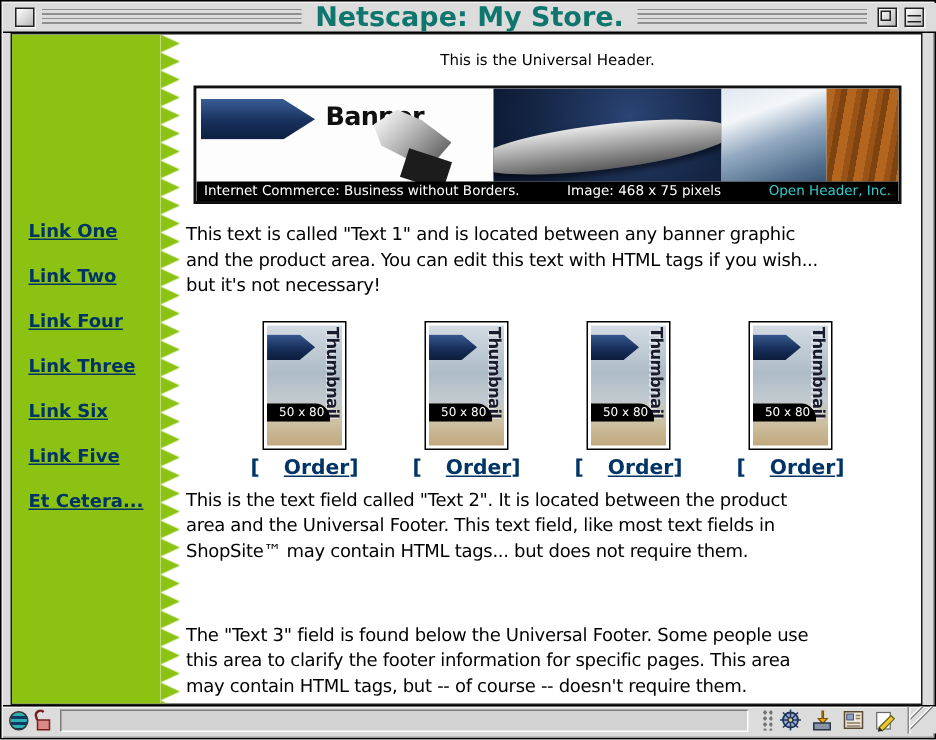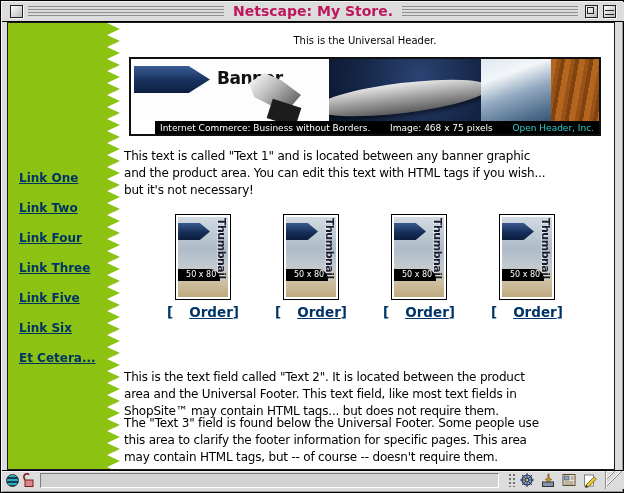--- a/index.html
+++ b/index.html
@@ -17,59 +17,59 @@
     position:absolute;left:1px;top:1px;width:622px;height:19px;
     background:#dcdcdc;border-bottom:1px solid #000;
     display:flex;align-items:center;justify-content:center;
   }
   .stripes{
     position:absolute;left:26px;right:46px;top:4px;bottom:4px;
     background:repeating-linear-gradient(to bottom,#8f8f8f 0 1px,transparent 1px 3px);
   }
   .win-title{
     position:relative;z-index:2;background:#dcdcdc;padding:0 9px;
-    font-size:14px;font-weight:bold;color:#be185d;white-space:nowrap;line-height:17px;
+    font-size:18px;font-weight:bold;color:#0f766e;white-space:nowrap;line-height:17px;
   }
   .mac-box{
     position:absolute;top:3px;width:13px;height:13px;box-sizing:border-box;z-index:3;
     border:1px solid #222;background:linear-gradient(135deg,#ffffff,#b9b9b9);
     box-shadow:1px 1px 0 #f8f8f8;
   }
   .close-box{left:8px;}
   .zoom-box{right:26px;}
   .zoom-box .inner{position:absolute;left:1px;top:1px;width:7px;height:7px;border:1px solid #222;box-sizing:border-box;}
   .collapse-box{right:8px;}
   .collapse-box .inner{position:absolute;left:1px;top:4px;width:9px;height:3px;border-top:1px solid #222;border-bottom:1px solid #222;}
   
   .viewport{
     position:absolute;left:6px;top:21px;width:608px;height:448px;box-sizing:border-box;
     background:#fff;border:1px solid #1a1a1a;overflow:hidden;
   }
   .sidebar{position:absolute;left:0;top:0;width:99px;height:448px;background:#8cc212;}
   .zigzag{position:absolute;left:99px;top:0;}
-  .side-links{position:absolute;left:0;top:0;width:99px;padding-top:124px;margin-top:24px;}
+  .side-links{position:absolute;left:0;top:0;width:99px;padding-top:124px;}
   .side-link{
     display:block;height:30px;padding-left:11px;box-sizing:border-box;
     font-size:12px;font-weight:bold;color:#003366;text-decoration:underline;
     letter-spacing:0;cursor:pointer;white-space:nowrap;
   }
   .main{position:absolute;left:112px;top:0;width:494px;height:396px;}
   .uheader,.ufooter{
     position:absolute;left:0;width:490px;text-align:center;
     font-size:10px;color:#000;
   }
   .uheader{top:12px;}
   .ufooter{top:370px;}
   .para{
     position:absolute;left:4px;width:488px;margin:0;
     font-size:12px;line-height:17px;letter-spacing:-0.2px;color:#000;
     white-space:pre-line;
   }
   .text1{top:125px;}
-  .text2{top:302px;margin-top:44px;}
+  .text2{top:302px;}
   .text3{top:392px;}
   
   .banner{
     position:absolute;left:9px;top:34px;width:468px;height:75px;
     border:2px solid #101010;background:#fff;overflow:hidden;
   }
   .b-left{position:absolute;left:0;top:0;width:198px;height:62px;background:#fdfdfd;}
   .b-arrow{
     position:absolute;left:3px;top:7px;width:76px;height:27px;
     background:linear-gradient(to bottom,#3a5d96 0%,#17305c 55%,#0d1f40 100%);
@@ -101,21 +101,21 @@
     position:absolute;left:350px;top:0;width:70px;height:62px;
     background:linear-gradient(160deg,#dfe7ef 0%,#f3f6f9 28%,#93a9c0 55%,#51708e 85%,#3c5673 100%);
   }
   .b-desert{
     position:absolute;left:420px;top:0;width:48px;height:62px;
     background:repeating-linear-gradient(100deg,#b4661f 0 6px,#9a5316 6px 10px,#7e430e 10px 14px);
   }
   .b-strip{
     position:absolute;left:0;right:0;bottom:0;height:13px;background:#000;
     display:flex;align-items:center;justify-content:space-between;
-    padding:0 5px;font-size:9px;color:#fff;white-space:nowrap;margin-left:24px;
+    padding:0 5px;font-size:9px;color:#fff;white-space:nowrap;
   }
   .b-brand{color:#33cccc;}
   
   .products{
     position:absolute;left:0;top:191px;width:490px;
     display:flex;justify-content:center;gap:36px;
   }
   .product{display:flex;flex-direction:column;align-items:center;}
   .thumb{
     position:relative;width:50px;height:80px;box-sizing:content-box;
@@ -203,22 +203,22 @@
         </pattern>
       </defs>
       <rect x="0" y="0" width="13" height="448" fill="url(#zz)"></rect>
     </svg>
 
     <nav class="side-links">
       <a class="side-link">Link One</a>
       <a class="side-link">Link Two</a>
       <a class="side-link">Link Four</a>
       <a class="side-link">Link Three</a>
+      <a class="side-link">Link Six</a>
       <a class="side-link">Link Five</a>
-      <a class="side-link">Link Six</a>
       <a class="side-link">Et Cetera...</a>
     </nav>
 
     <div class="main">
 
       <div class="uheader">This is the Universal Header.</div>
 
       <div class="banner">
         <div class="b-left">
           <div class="b-arrow"></div>

